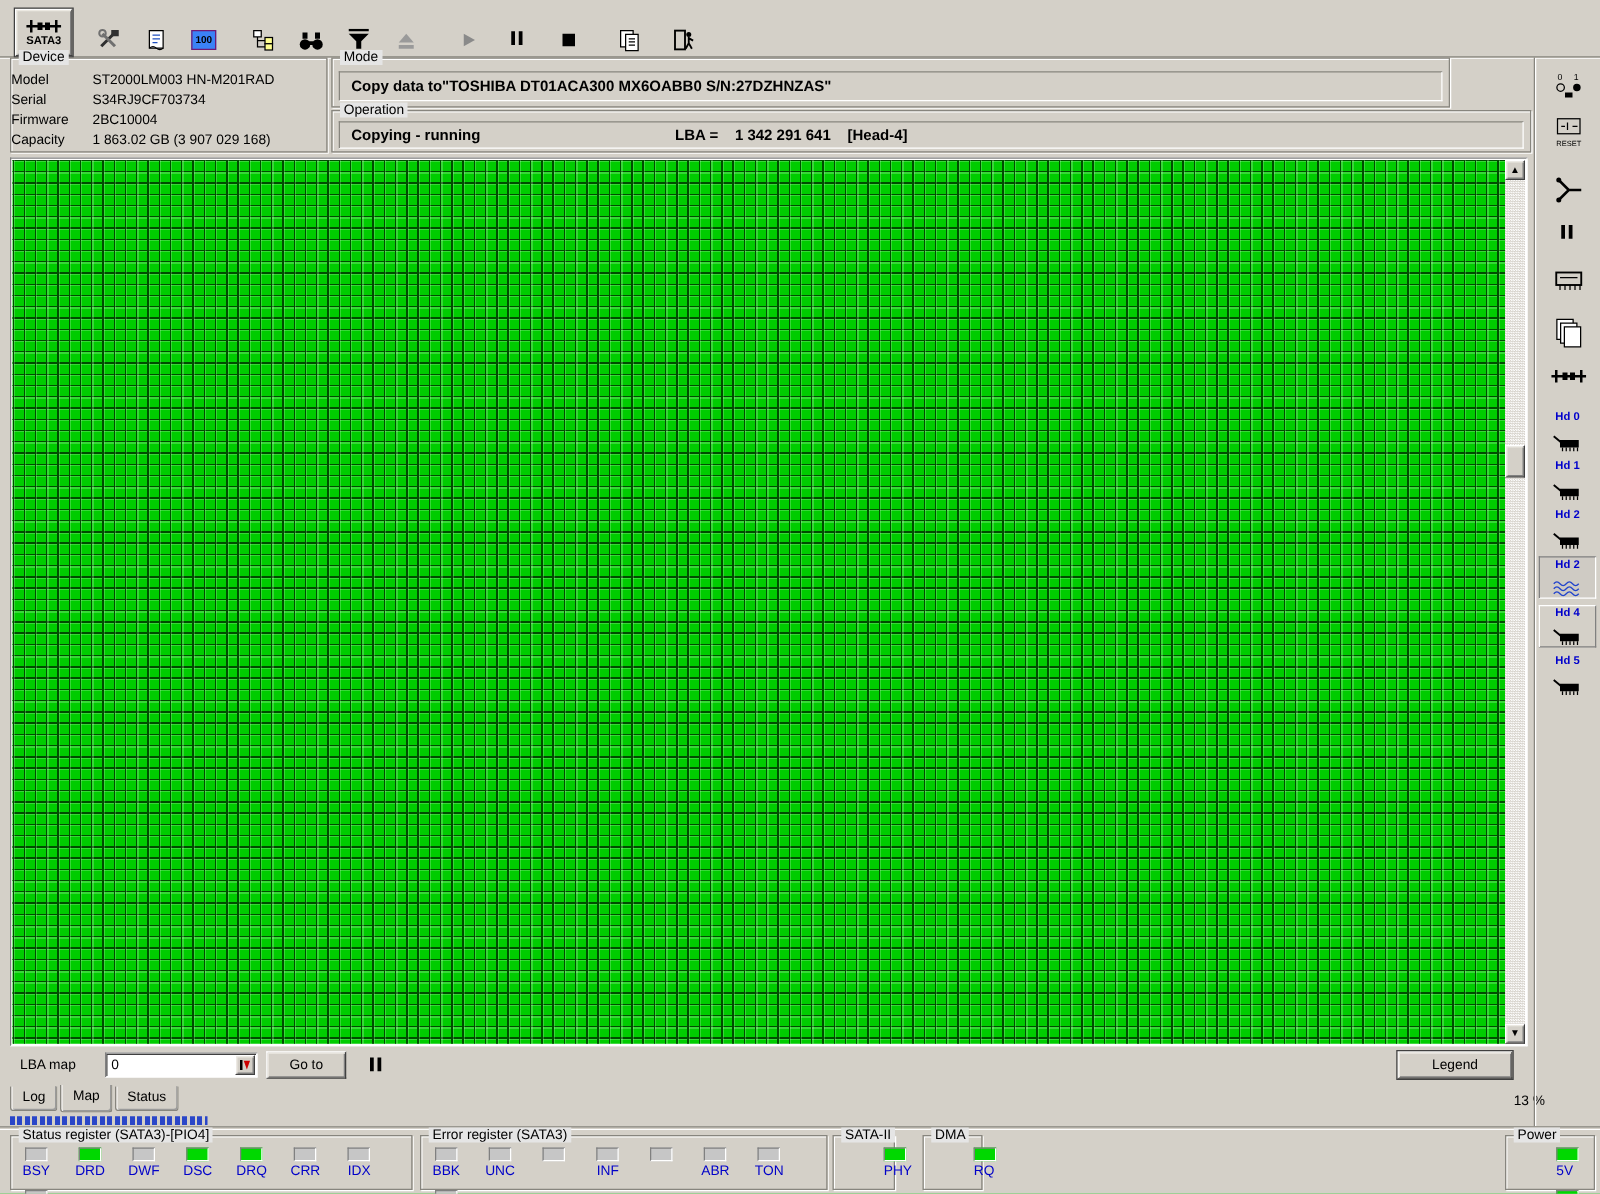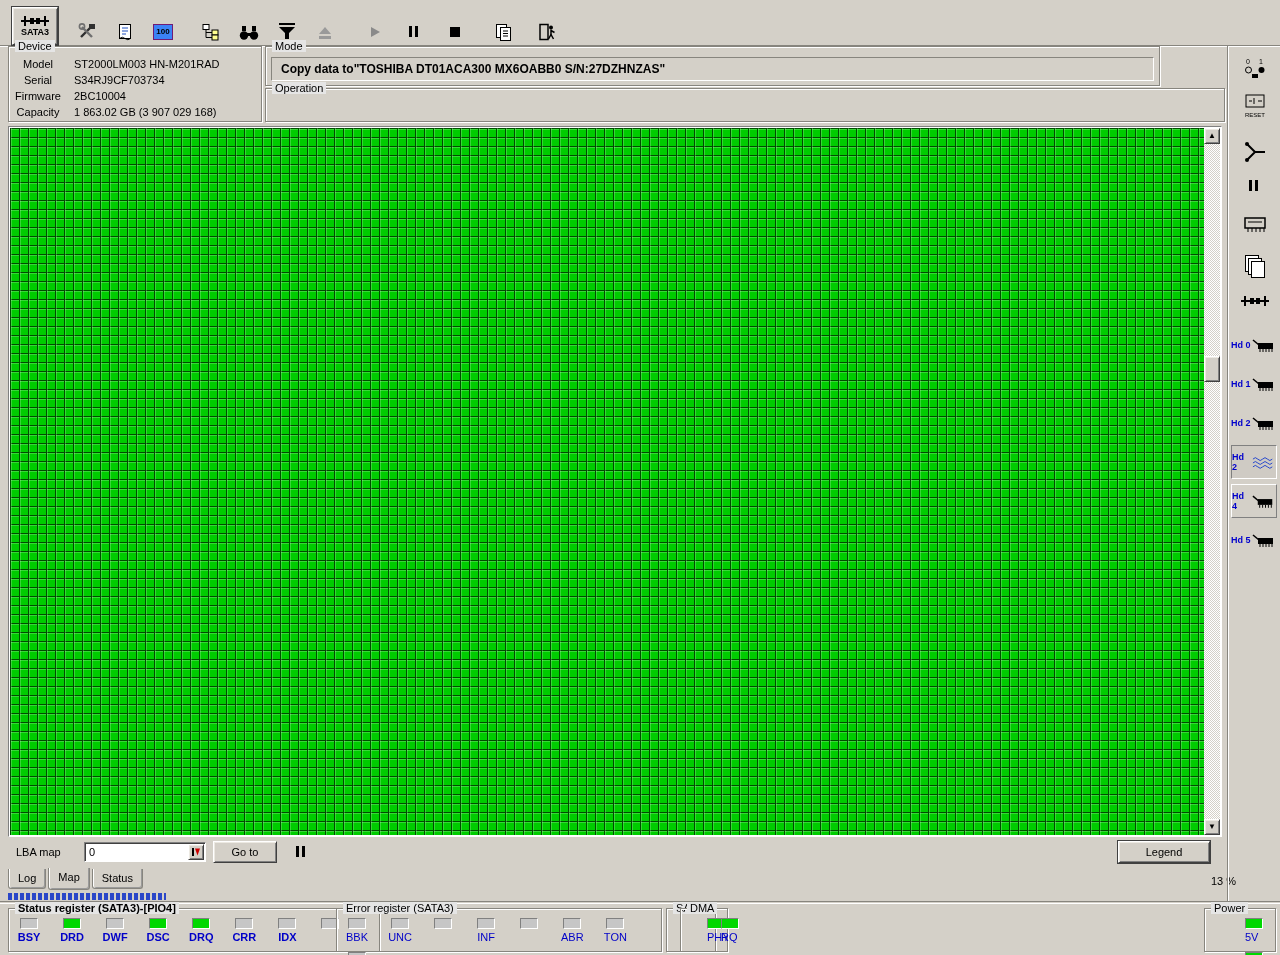--- a/index.html
+++ b/index.html
@@ -17,21 +17,21 @@
            padding-left:12px;border-bottom:1px solid #87857e;box-shadow:0 1px 0 #fff;}
   #sata3Btn{width:46px;height:38px;display:flex;flex-direction:column;align-items:center;justify-content:center;
             font-weight:bold;font-size:9px;cursor:default;outline:1px solid #404040;}
   .tb{width:26px;height:26px;display:inline-flex;align-items:center;justify-content:center;cursor:default;}
   .icon100{display:inline-block;border:1px solid #701a75;background:#3b82f6;font-size:8px;font-weight:bold;
            padding:3px 2px;line-height:8px;}
 
   
   #deviceBox{left:8px;top:46px;width:254px;height:76px;}
   .devrow{display:flex;line-height:16px;}
-  .devrow .l{width:58px;text-align:center;margin-right:7px;color:#000;}
+  .devrow .l{width:58px;text-align:left;margin-right:7px;color:#000;}
   #modeBox{left:265px;top:46px;width:895px;height:40px;}
   #modeField{position:absolute;left:5px;right:5px;top:10px;height:24px;line-height:22px;
              border:1px solid;border-color:#87857e #fff #fff #87857e;padding-left:9px;
              font-weight:bold;font-size:12px;}
   #opBox{left:265px;top:88px;width:960px;height:34px;}
   #opField{position:absolute;left:5px;right:5px;top:8px;height:22px;line-height:20px;
            border:1px solid;border-color:#87857e #fff #fff #87857e;padding-left:9px;
            font-weight:bold;font-size:12px;}
   #opLba{position:absolute;left:268px;top:0;font-weight:bold;font-size:12px;}
   #opLba span{margin-right:10px;}
@@ -73,32 +73,32 @@
             background:repeating-linear-gradient(to right,#2a46c8 0 4px,transparent 4px 6px);}
   #bottomline{position:absolute;left:0;top:901px;width:1280px;height:2px;
               border-top:1px solid #87857e;box-shadow:0 1px 0 #fff;}
 
   
   .ledcol{width:40px;display:inline-block;text-align:center;vertical-align:top;padding-top:9px;}
   .ledcol.sm{width:34px;padding-left:40px;}
   .led{width:18px;height:11px;margin:0 auto;background:#c6c6c6;border:1px solid;border-color:#808080 #fff #fff #808080;}
   .led[data-on="on"]{background:#00d800;}
   .ledlab{color:#0000c8;font-size:11px;margin-top:2px;white-space:nowrap;}
-  #statusGb{left:8px;top:908px;width:372px;height:44px;font-weight:bold;}
+  #statusGb{left:8px;top:908px;width:322px;height:44px;}
   #errorGb{left:336px;top:908px;width:326px;height:44px;}
   #sataGb{left:666px;top:908px;width:50px;height:44px;}
-  #dmaGb{left:680px;top:908px;width:48px;height:44px;}
+  #dmaGb{left:738px;top:908px;width:48px;height:44px;}
   #powerGb{left:1204px;top:908px;width:72px;height:44px;}
 
   
   #sidebar{position:absolute;left:1227px;top:46px;width:53px;height:855px;
            border-left:1px solid #87857e;box-shadow:inset 1px 0 0 #fff;}
   .sideIcon{position:absolute;left:0;width:53px;display:flex;justify-content:center;cursor:default;}
-  .hdBtn{position:absolute;left:3px;width:46px;height:34px;display:flex;
-         align-items:center;justify-content:flex-start;cursor:default;}
+  .hdBtn{position:absolute;left:3px;width:46px;height:34px;display:flex;flex-direction:column;
+         align-items:center;justify-content:space-between;cursor:default;}
   .hdBtn .hdl{color:#0000cc;font-weight:bold;font-size:9px;line-height:10px;}
   .hdBtn.pressed{border:1px solid;border-color:#808080 #fff #fff #808080;background:#cfcbc4;}
   .hdBtn.raisedlite{border:1px solid;border-color:#fff #808080 #808080 #fff;}
   svg{display:block;}
 </style>
 </head>
 <body>
 
 <div id="app">
 
@@ -215,20 +215,28 @@
     </div>
   </div>
 
   <div id="modeBox" class="gb">
     <span class="t">Mode</span>
     <div id="modeField">Copy data to"TOSHIBA DT01ACA300 MX6OABB0 S/N:27DZHNZAS"</div>
   </div>
 
   <div id="opBox" class="gb">
     <span class="t">Operation</span>
+    <div id="opField">
+      <span>Copying - running</span>
+      <span id="opLba">
+        <span>LBA =</span>
+        <span>1 342 291 641</span>
+        <span>[Head-4]</span>
+      </span>
+    </div>
   </div>
 
   <div id="map">
     <div id="mapGrid"></div>
     <div id="vscroll">
       <div id="sUp" class="sbtn r3d">▲</div>
       <div id="sThumb" class="r3d"></div>
       <div id="sDown" class="sbtn r3d">▼</div>
     </div>
   </div>

